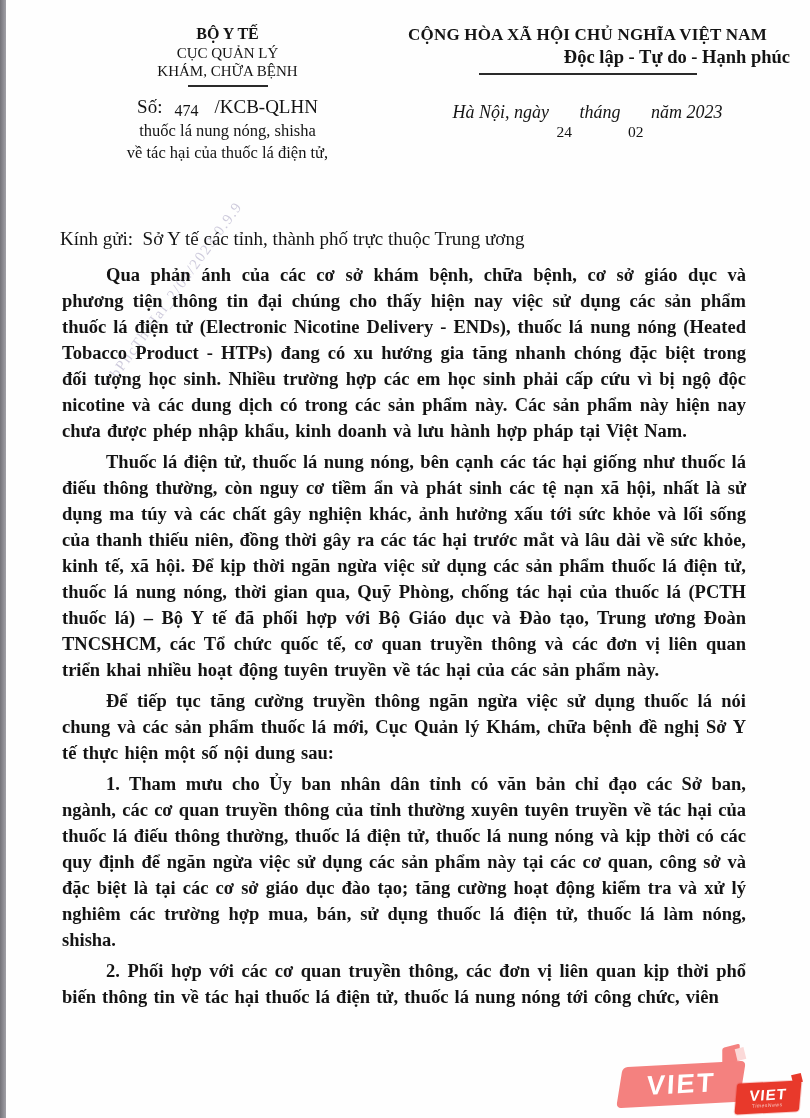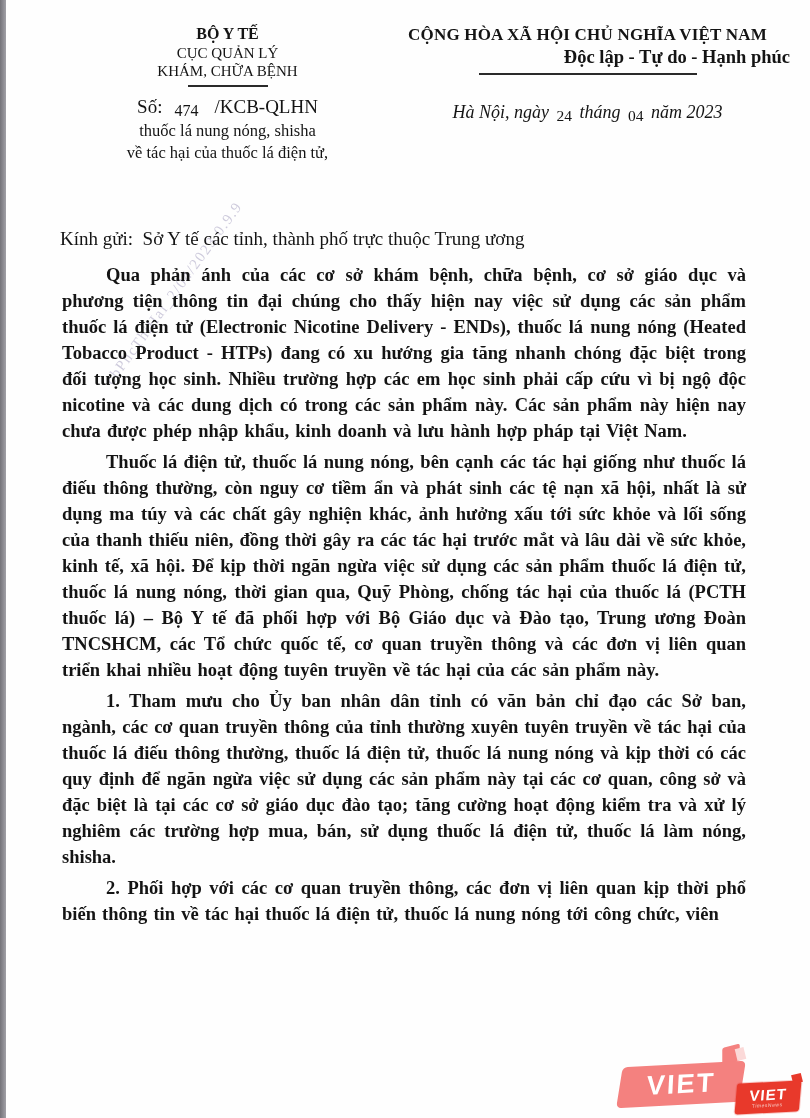--- a/index.html
+++ b/index.html
@@ -51,21 +51,21 @@
     text-align: center; line-height: 1.25;
   }
   .hr-1 { font-weight: bold; font-size: 17px; letter-spacing: .2px; }
   .hr-2 { font-weight: bold; font-size: 18.5px; margin-top: 1px; text-align: right; }
   .rule-right {
     width: 218px; height: 0; border-top: 2px solid #2a2a2a;
     margin: 4px auto 0 auto;
   }
   .date-line { font-style: italic; font-size: 18px; margin-top: 26px; white-space: nowrap; }
   .date-line .filled {
-    font-style: normal; font-size: 15.5px; position: relative; top: 3px; margin: 8px 3px; text-align: right;
+    font-style: normal; font-size: 15.5px; position: relative; top: 19px; margin: 8px 3px; text-align: right;
   }
 
   
   .salutation {
     position: absolute; top: 228px; left: 60px; width: 700px;
     text-align: left; font-size: 19px; white-space: pre-wrap;
   }
 
   
   .body-text {
@@ -142,30 +142,31 @@
   </div>
 
   <div class="header-right">
     <div class="hr-1">CỘNG HÒA XÃ HỘI CHỦ NGHĨA VIỆT NAM</div>
     <div class="hr-2">Độc lập - Tự do - Hạnh phúc</div>
     <div class="rule-right"></div>
     <div class="date-line">
       <span>Hà Nội, ngày</span>
       <span class="filled">24</span>
       <span>tháng</span>
-      <span class="filled">04</span>
+      <span class="filled">02</span>
       <span>năm 2023</span>
     </div>
   </div>
 
   <div class="salutation">Kính gửi:  Sở Y tế các tỉnh, thành phố trực thuộc Trung ương</div>
 
   <div class="body-text">
     <p>Qua phản ánh của các cơ sở khám bệnh, chữa bệnh, cơ sở giáo dục và phương tiện thông tin đại chúng cho thấy hiện nay việc sử dụng các sản phẩm thuốc lá điện tử (Electronic Nicotine Delivery - ENDs), thuốc lá nung nóng (Heated Tobacco Product - HTPs) đang có xu hướng gia tăng nhanh chóng đặc biệt trong đối tượng học sinh. Nhiều trường hợp các em học sinh phải cấp cứu vì bị ngộ độc nicotine và các dung dịch có trong các sản phẩm này. Các sản phẩm này hiện nay chưa được phép nhập khẩu, kinh doanh và lưu hành hợp pháp tại Việt Nam.</p>
     <p>Thuốc lá điện tử, thuốc lá nung nóng, bên cạnh các tác hại giống như thuốc lá điếu thông thường, còn nguy cơ tiềm ẩn và phát sinh các tệ nạn xã hội, nhất là sử dụng ma túy và các chất gây nghiện khác, ảnh hưởng xấu tới sức khỏe và lối sống của thanh thiếu niên, đồng thời gây ra các tác hại trước mắt và lâu dài về sức khỏe, kinh tế, xã hội. Để kịp thời ngăn ngừa việc sử dụng các sản phẩm thuốc lá điện tử, thuốc lá nung nóng, thời gian qua, Quỹ Phòng, chống tác hại của thuốc lá (PCTH thuốc lá) – Bộ Y tế đã phối hợp với Bộ Giáo dục và Đào tạo, Trung ương Đoàn TNCSHCM, các Tổ chức quốc tế, cơ quan truyền thông và các đơn vị liên quan triển khai nhiều hoạt động tuyên truyền về tác hại của các sản phẩm này.</p>
+    <p>Để tiếp tục tăng cường truyền thông ngăn ngừa việc sử dụng thuốc lá nói chung và các sản phẩm thuốc lá mới, Cục Quản lý Khám, chữa bệnh đề nghị Sở Y tế thực hiện một số nội dung sau:</p>
     <p>1. Tham mưu cho Ủy ban nhân dân tỉnh có văn bản chỉ đạo các Sở ban, ngành, các cơ quan truyền thông của tỉnh thường xuyên tuyên truyền về tác hại của thuốc lá điếu thông thường, thuốc lá điện tử, thuốc lá nung nóng và kịp thời có các quy định để ngăn ngừa việc sử dụng các sản phẩm này tại các cơ quan, công sở và đặc biệt là tại các cơ sở giáo dục đào tạo; tăng cường hoạt động kiểm tra và xử lý nghiêm các trường hợp mua, bán, sử dụng thuốc lá điện tử, thuốc lá làm nóng, shisha.</p>
     <p>2. Phối hợp với các cơ quan truyền thông, các đơn vị liên quan kịp thời phổ biến thông tin về tác hại thuốc lá điện tử, thuốc lá nung nóng tới công chức, viên</p>
   </div>
 
   <div class="logo">
     <div class="logo-big-fold"></div>
     <div class="logo-big-fold-inner"></div>
     <div class="logo-big">
       <span class="logo-big-text">VIET</span>
     </div>

